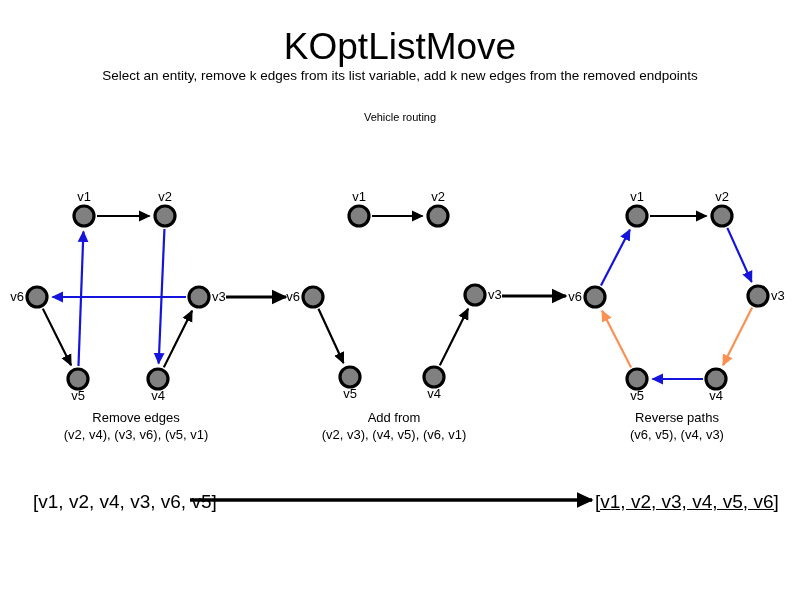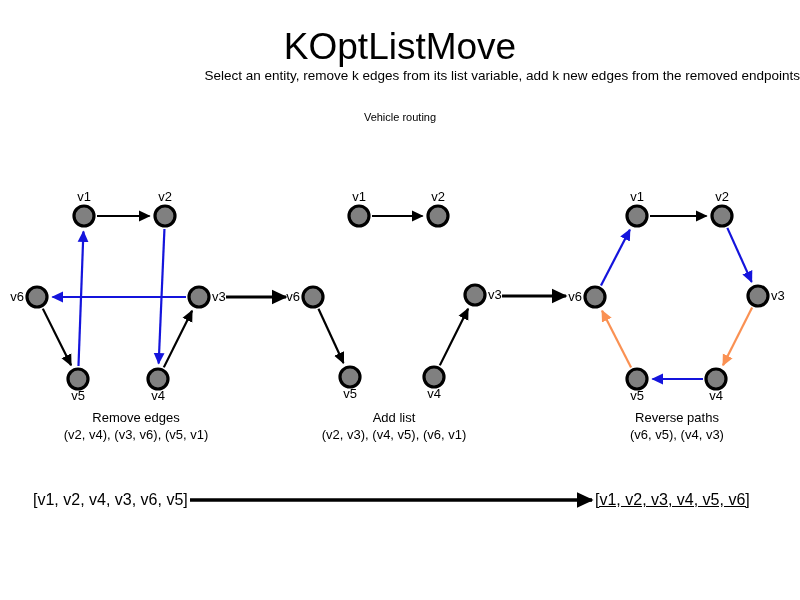--- a/index.html
+++ b/index.html
@@ -27,42 +27,42 @@
     text-align: center;
     font-size: 37px;
     font-weight: 400;
     letter-spacing: 0px;
     line-height: 1.1;
   }
   .subtitle {
     position: absolute;
     left: 0; top: 68px;
     width: 800px;
-    text-align: right;
+    text-align: center;
     font-size: 13.5px;
     font-weight: 400;
   }
   .section-label {
     position: absolute;
     left: 0; top: 111px;
     width: 800px;
     text-align: center;
     font-size: 11px;
     font-weight: 400;
   }
   .panel-caption {
     position: absolute;
     text-align: center;
     font-size: 13px;
     line-height: 17px;
     white-space: nowrap;
   }
   .seq-text {
     position: absolute;
-    font-size: 16px;
+    font-size: 19px;
     white-space: nowrap;
   }
   svg { display: block; }
   .node-label {
     font-family: "Liberation Sans", sans-serif;
     font-size: 13px;
     fill: #000000;
   }
 </style>
 </head>
@@ -188,21 +188,21 @@
         <line x1="190" y1="500" x2="592" y2="500" stroke="#000000" stroke-width="3.4" marker-end="url(#arrow-thick)"></line>
       </g>
   </svg>
 
   <div id="captions-layer">
       <div class="panel-caption" style="left: -24px; top: 409px; width: 320px;">
         <div>Remove edges</div>
         <div>(v2, v4), (v3, v6), (v5, v1)</div>
       </div>
       <div class="panel-caption" style="left: 234px; top: 409px; width: 320px;">
-        <div>Add list</div>
+        <div>Add from</div>
         <div>(v2, v3), (v4, v5), (v6, v1)</div>
       </div>
       <div class="panel-caption" style="left: 517px; top: 409px; width: 320px;">
         <div>Reverse paths</div>
         <div>(v6, v5), (v4, v3)</div>
       </div>
     </div>
 
   <div class="seq-text" id="seq-before" style="left: 33px; top: 491px;">[v1, v2, v4, v3, v6, v5]</div>
   <div class="seq-text" id="seq-after" style="left: 595px; top: 491px; text-decoration: underline;">[v1, v2, v3, v4, v5, v6]</div>

